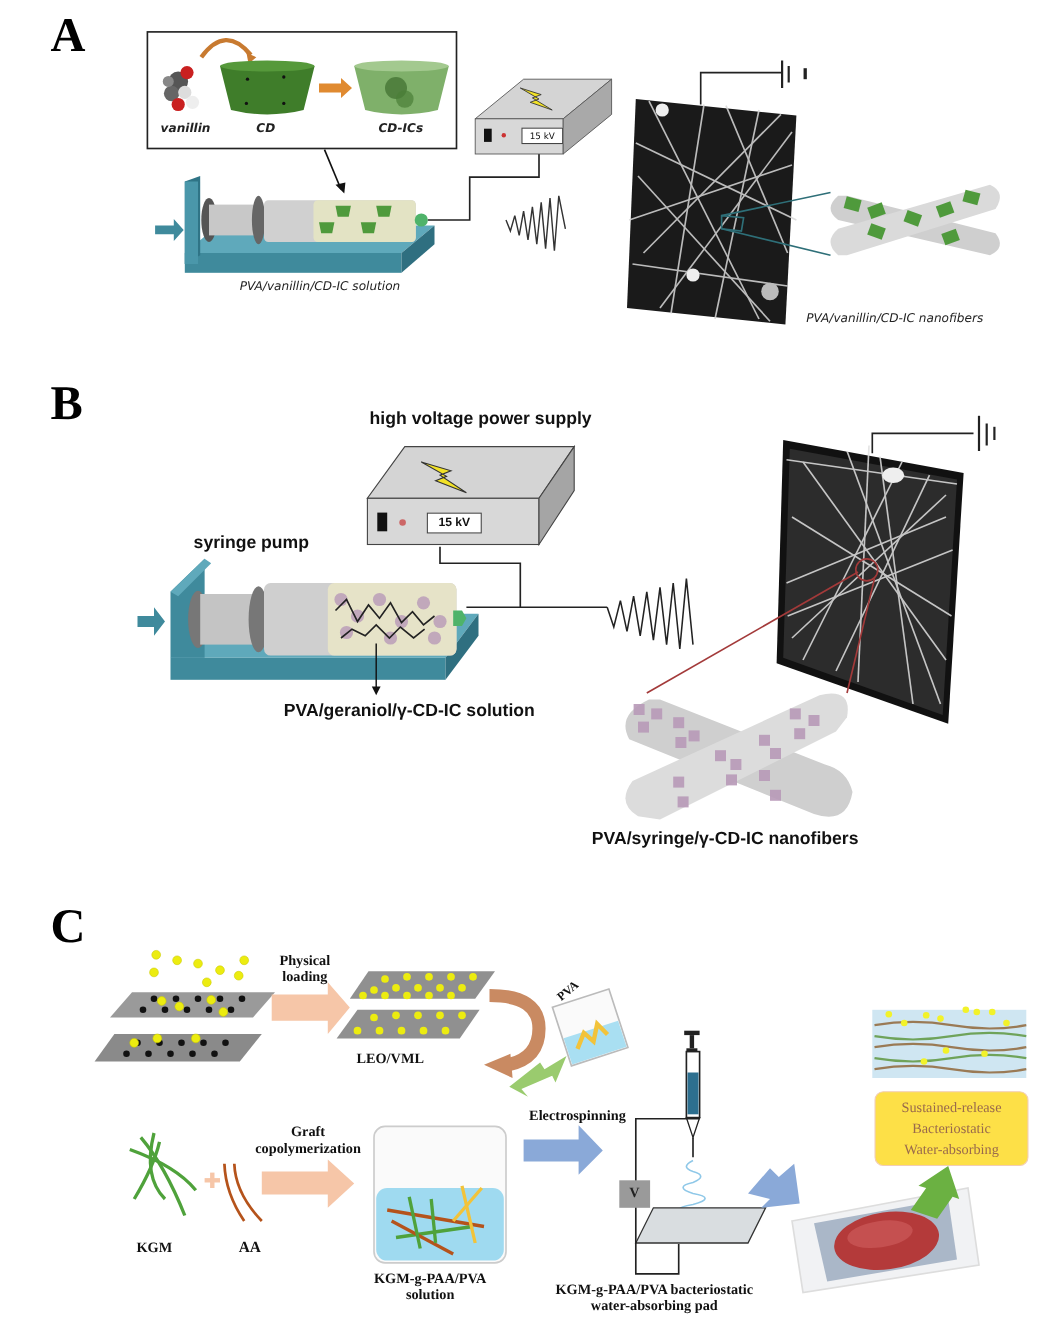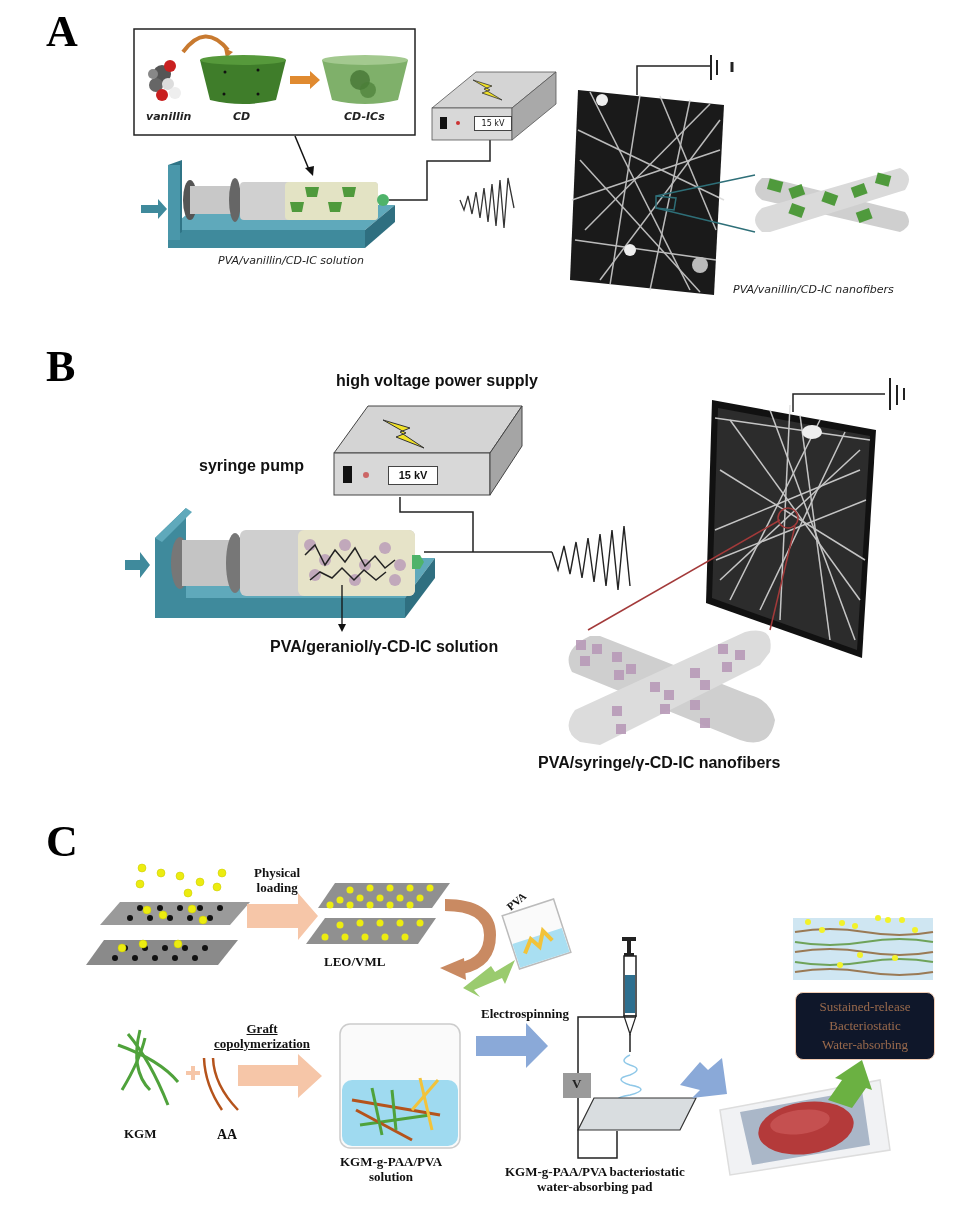--- a/index.html
+++ b/index.html
@@ -3,21 +3,21 @@
 <meta charset="utf-8">
 <style>
   html,body{margin:0;padding:0;background:#fff;}
   body{width:955px;height:1211px;position:relative;overflow:hidden;font-family:"Liberation Sans",sans-serif;color:#111;}
   .abs{position:absolute;}
   .panel-letter{position:absolute;font-family:"Liberation Serif",serif;font-weight:bold;font-size:44px;line-height:1;color:#000;}
   .lbl{position:absolute;font-family:"DejaVu Sans",sans-serif;font-size:11px;color:#222;white-space:nowrap;font-style:italic;}
   .lblB{position:absolute;font-family:"Liberation Sans",sans-serif;font-weight:bold;font-size:16px;color:#111;white-space:nowrap;text-align:right;}
   .lblS{position:absolute;font-family:"Liberation Serif",serif;font-weight:bold;font-size:13px;color:#111;white-space:nowrap;text-align:center;line-height:1.15;}
   svg{position:absolute;left:0;top:0;}
-  .claims{position:absolute;left:795px;top:992px;width:138px;height:66px;background:#0f172a;border-radius:8px;border:1px solid #f2cdb4;}
+  .claims{position:absolute;left:795px;top:992px;width:138px;height:66px;background:#fde047;border-radius:8px;border:1px solid #f2cdb4;}
   .claims div{font-family:"Liberation Serif",serif;font-size:13px;color:#9a6a4c;text-align:center;line-height:19px;}
 </style>
 </head>
 <body>
 
 <div class="panel-letter" style="left:46px;top:10px;">A</div>
 
 <svg width="955" height="1211">
 
   <g>
@@ -401,33 +401,33 @@
   <span>15 kV</span>
 </div>
 <div class="lbl" style="left:218px;top:254px;">PVA/vanillin/CD-IC solution</div>
 <div class="lbl" style="left:733px;top:283px;">PVA/vanillin/CD-IC nanofibers</div>
 
 <div class="panel-letter" style="left:46px;top:345px;">B</div>
 <div class="lblB" style="left:336px;top:372px;">high voltage power supply</div>
 <div class="abs" style="left:388px;top:466px;width:48px;height:17px;background:#fff;border:1px solid #444;font-size:11px;font-weight:bold;text-align:center;line-height:17px;">
   <span>15 kV</span>
 </div>
-<div class="lblB" style="left:176px;top:457px;margin-left:23px;">syringe pump</div>
-<div class="lblB" style="left:258px;top:638px;margin-left:12px;">PVA/geraniol/γ-CD-IC solution</div>
+<div class="lblB" style="left:176px;top:485px;">syringe pump</div>
+<div class="lblB" style="left:258px;top:638px;">PVA/geraniol/γ-CD-IC solution</div>
 <div class="lblB" style="left:538px;top:754px;">PVA/syringe/γ-CD-IC nanofibers</div>
 
 <div class="panel-letter" style="left:46px;top:820px;">C</div>
 <div class="lblS" style="left:254px;top:866px;">
   <div>Physical</div>
   <div>loading</div>
 </div>
 <div class="lblS" style="left:324px;top:955px;">LEO/VML</div>
 <div class="lblS" style="left:506px;top:895px;transform:rotate(-40deg);font-size:11px;">PVA</div>
 <div class="lblS" style="left:481px;top:1007px;">Electrospinning</div>
-<div class="lblS" style="left:214px;top:1022px;text-decoration:underline;">
+<div class="lblS" style="left:232px;top:1022px;">
   <div>Graft</div>
   <div>copolymerization</div>
 </div>
 <div class="lblS" style="left:124px;top:1127px;font-size:13px;">KGM</div>
 <div class="lblS" style="left:217px;top:1127px;font-size:14px;">AA</div>
 <div class="lblS" style="left:340px;top:1155px;">
   <div>KGM-g-PAA/PVA</div>
   <div>solution</div>
 </div>
 <div class="lblS" style="left:572px;top:1077px;color:#222;">V</div>

